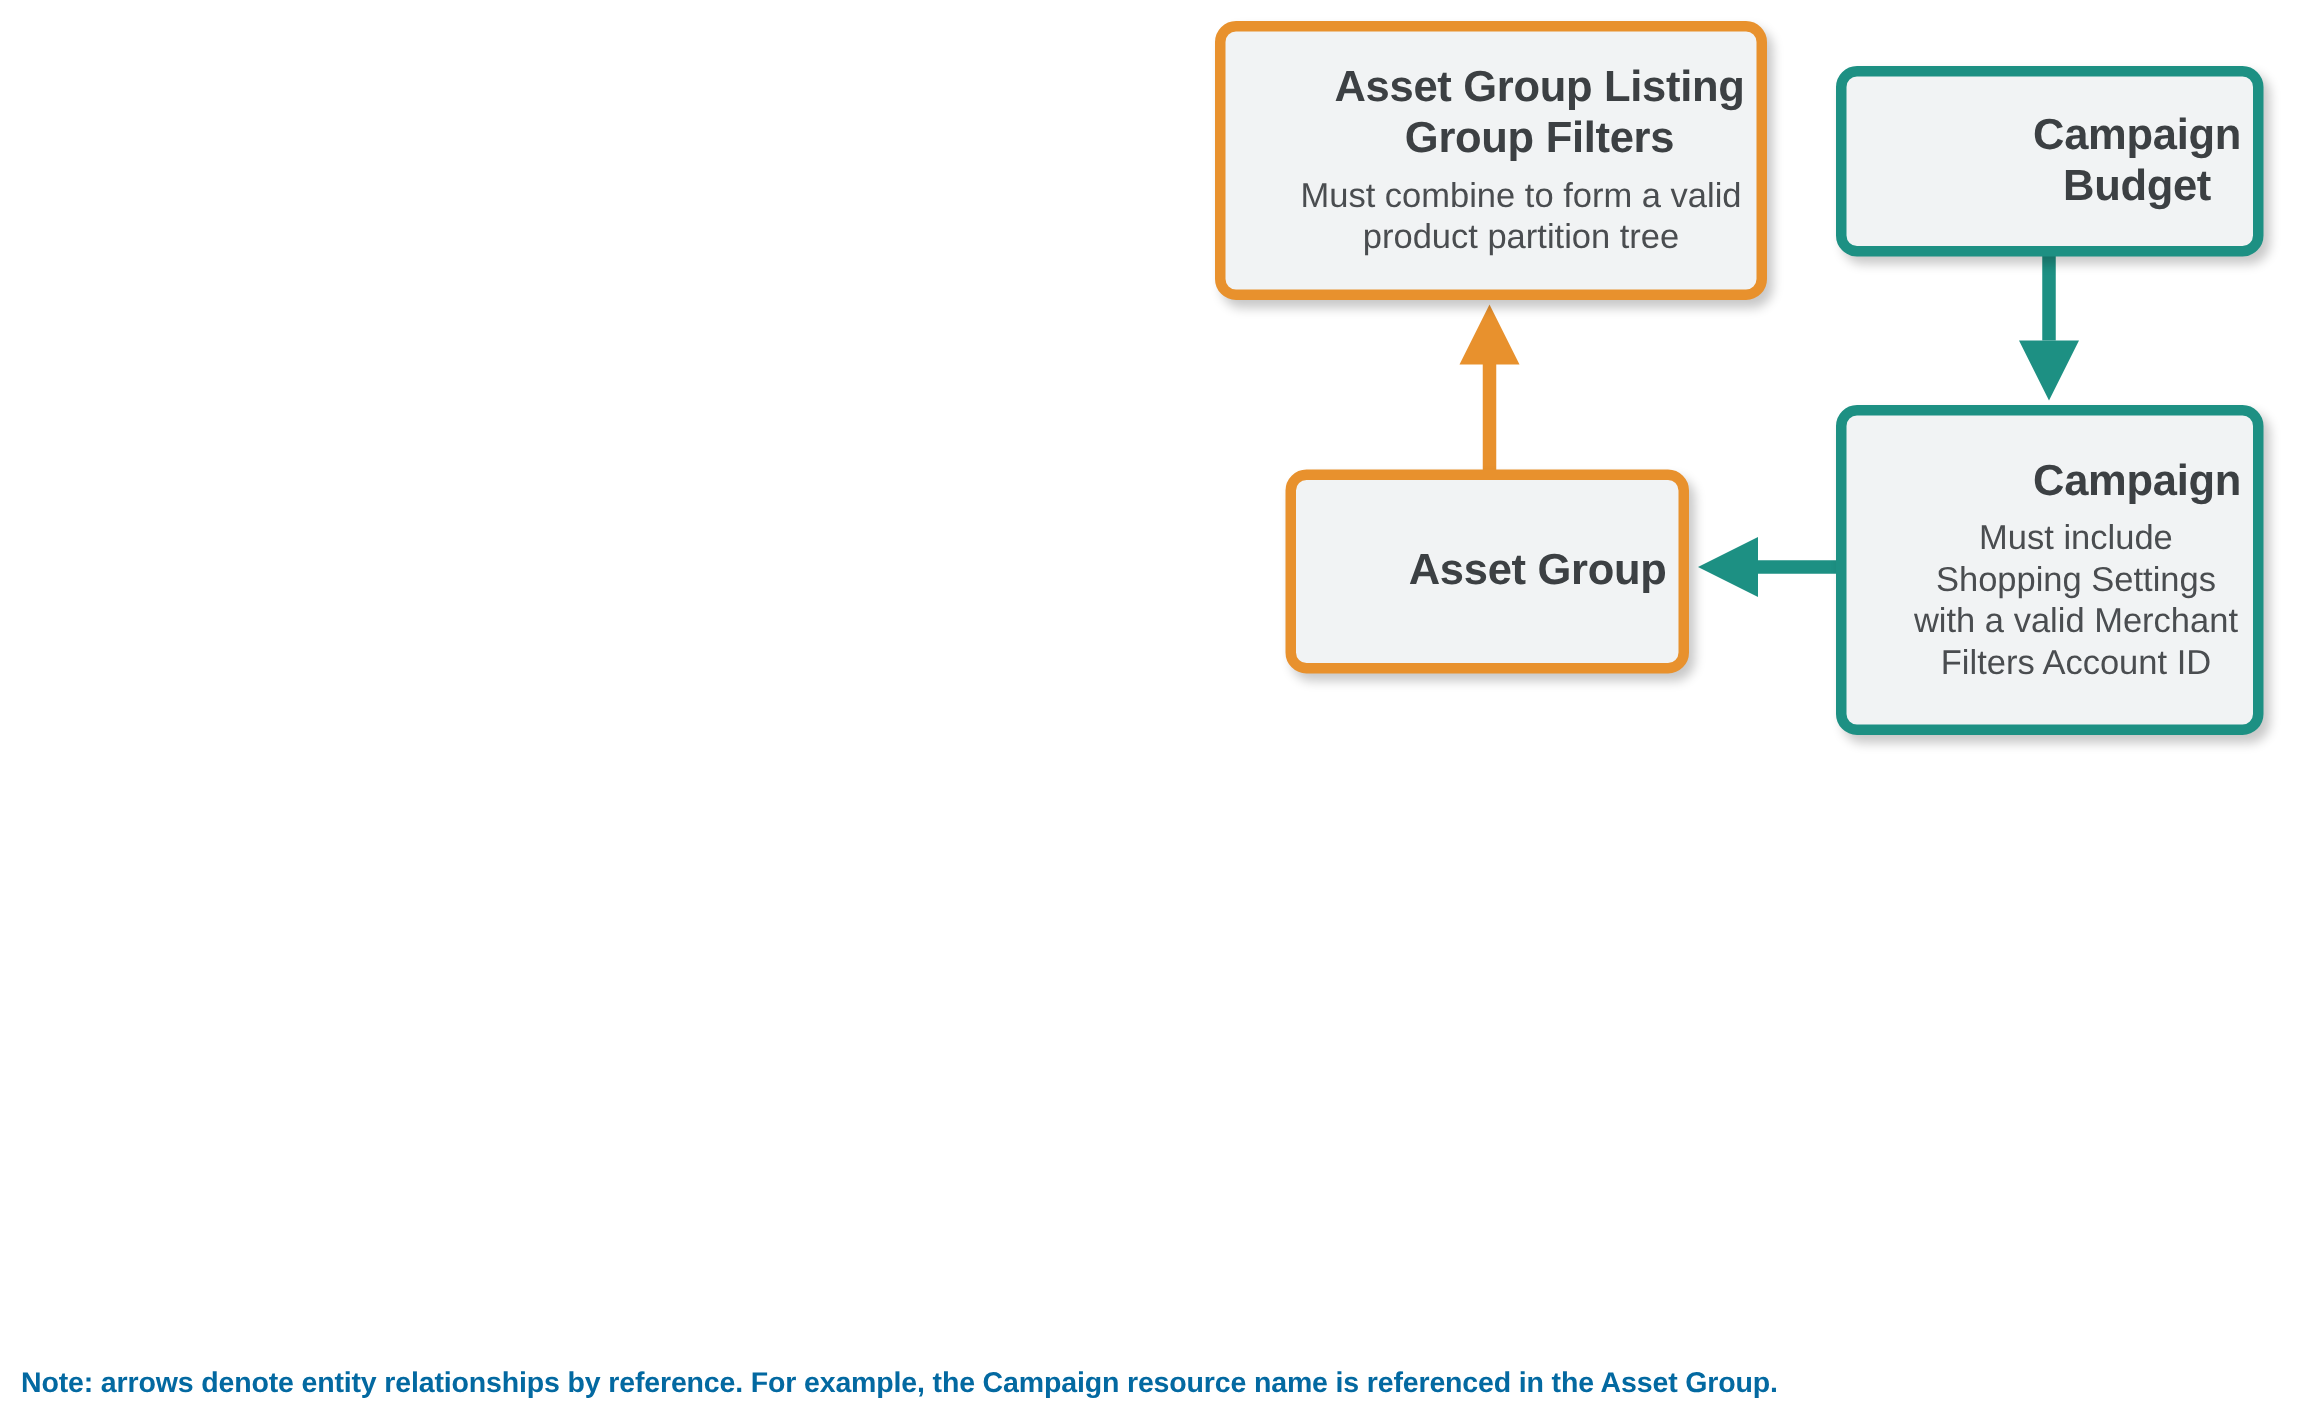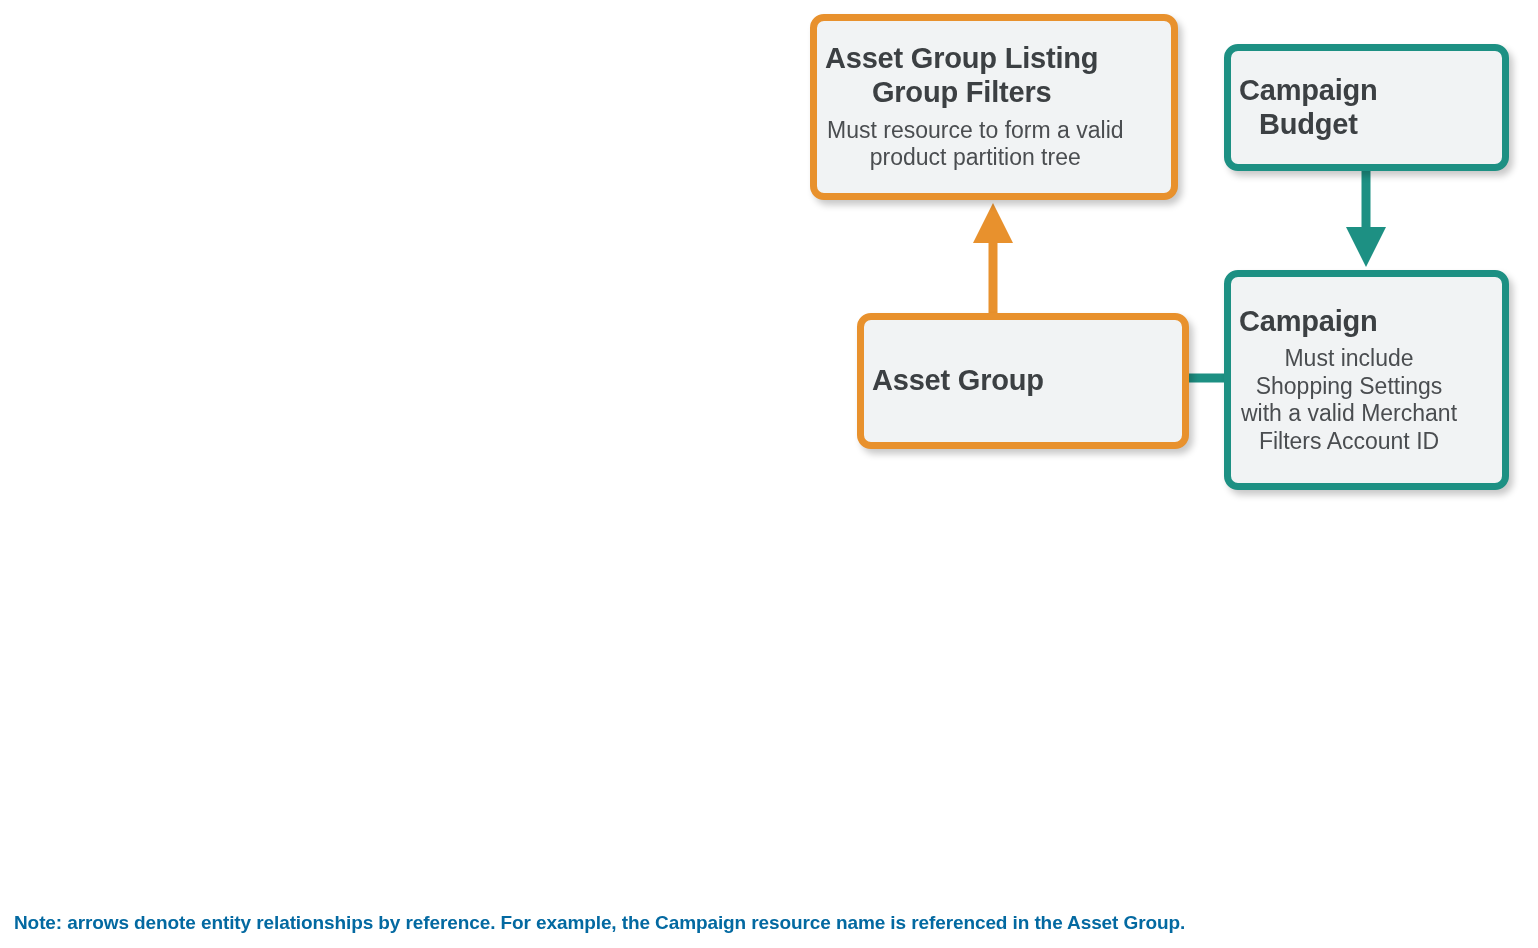--- a/index.html
+++ b/index.html
@@ -27,21 +27,21 @@
   
   .node {
     position: absolute;
     box-sizing: border-box;
     background: #f1f3f4;
     border-style: solid;
     border-width: 7px;
     border-radius: 14px;
     display: flex;
     flex-direction: column;
-    align-items: flex-start;
+    align-items: flex-end;
     justify-content: center;
     text-align: center;
     box-shadow: 4px 5px 7px rgba(0, 0, 0, 0.22);
     z-index: 3;
   }
   .node.orange { border-color: #e8912d; }
   .node.teal   { border-color: #1d9083; }
 
   .node-title {
     font-size: 29px;
@@ -58,21 +58,21 @@
     color: #4a4d50;
     line-height: 1.2;
     margin-top: 7px;
     padding: 0 10px;
     white-space: pre-line;
   }
 
   
   #node-aglgf   { left: 810px;  top: 14px;  width: 368px; height: 186px; }
   #node-budget  { left: 1224px; top: 44px;  width: 285px; height: 127px; }
-  #node-asset   { left: 857px;  top: 313px; width: 332px; height: 136px; }
+  #node-asset   { left: 857px;  top: 313px; width: 269px; height: 136px; }
   #node-campaign{ left: 1224px; top: 270px; width: 285px; height: 220px; }
 
   
   #edges {
     position: absolute;
     left: 0; top: 0;
     width: 1538px;
     height: 948px;
     z-index: 1;
   }
@@ -108,21 +108,21 @@
 
     <g>
       <line x1="1226" y1="378" x2="1172" y2="378" stroke="#1d9083" stroke-width="9"></line>
       <polygon points="1132,378 1172,358 1172,398" fill="#1d9083"></polygon>
     </g>
   </svg>
 
   <div id="node-aglgf" class="node orange">
     <div class="node-title">Asset Group Listing
 Group Filters</div>
-    <div class="node-subtitle">Must resource to form a valid
+    <div class="node-subtitle">Must combine to form a valid
 product partition tree</div>
   </div>
 
   <div id="node-budget" class="node teal">
     <div class="node-title">Campaign
 Budget</div>
   </div>
 
   <div id="node-asset" class="node orange">
     <div class="node-title">Asset Group</div>

